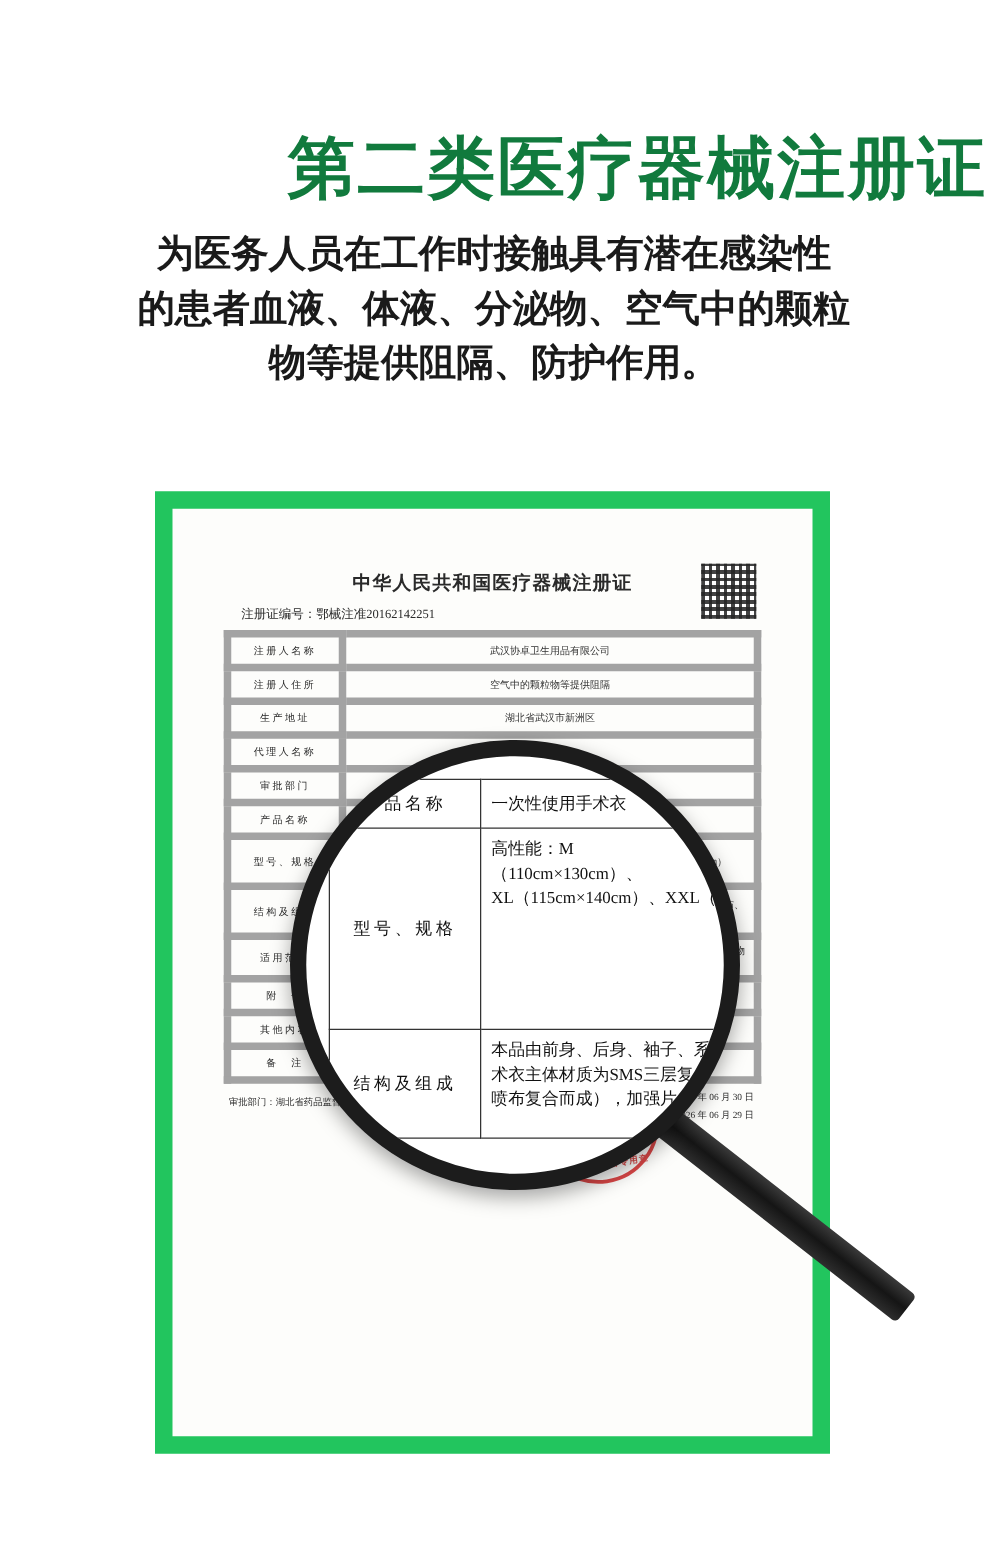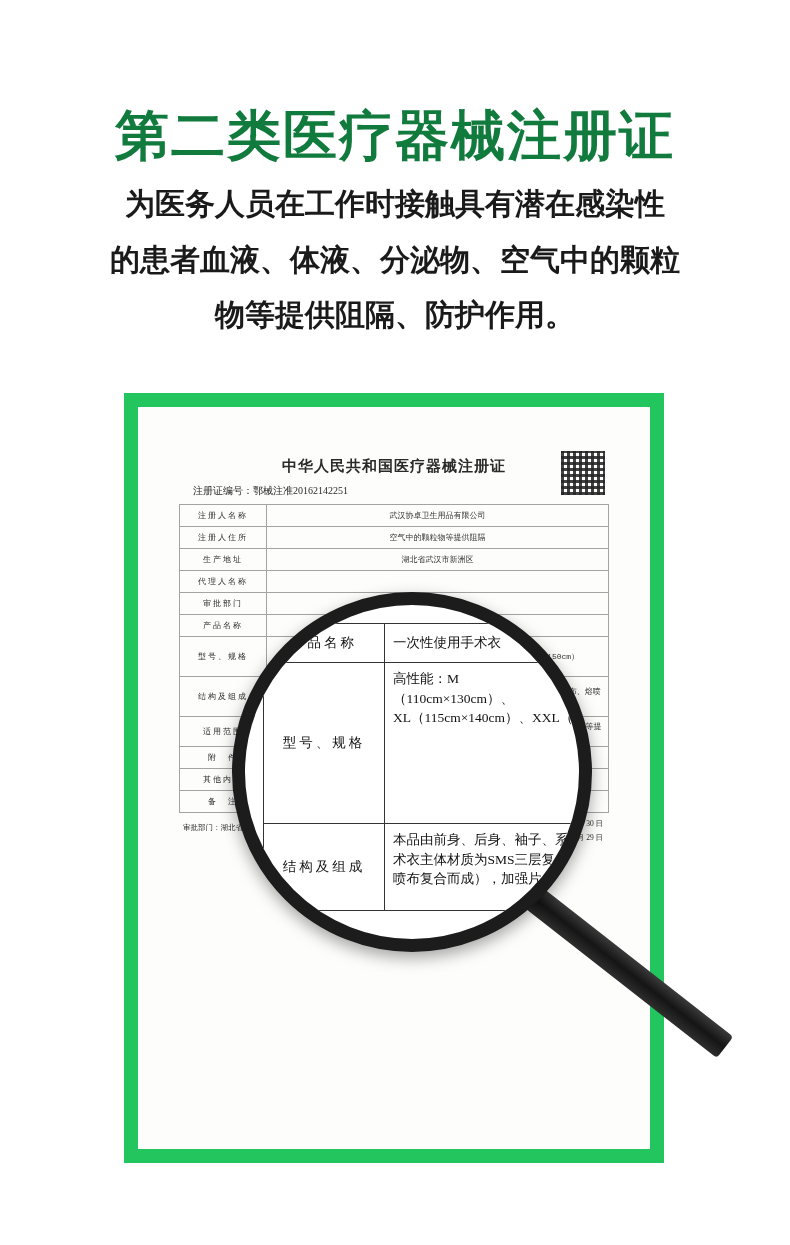--- a/index.html
+++ b/index.html
@@ -31,31 +31,32 @@
     text-align: center;
   }
   .main-title {
     font-size: 54px;
     font-weight: bold;
     color: #117a3d;
     letter-spacing: 2px;
     line-height: 1.15;
     margin: 0;
     font-family: "Liberation Sans", sans-serif;
+    text-align: right;
   }
   .subtitle {
     margin: 16px auto 0;
     width: 640px;
     font-size: 30px;
     line-height: 1.45;
     color: #1a1a1a;
     font-weight: bold;
     letter-spacing: 0px;
   }
-  .subtitle div { white-space: nowrap; margin-top: 12px; }
+  .subtitle div { white-space: nowrap; }
 
   
   .cert-frame {
     position: absolute;
     left: 124px;
     top: 393px;
     width: 540px;
     height: 770px;
     background: #22c55e;
     padding: 0;
@@ -106,21 +107,21 @@
     opacity: .85;
   }
 
   table.cert-table {
     width: 100%;
     border-collapse: collapse;
     font-family: "Liberation Serif", serif;
     font-size: 8px;
   }
   table.cert-table td {
-    border: 1px solid #a3a3a3;
+    border: 6px solid #a3a3a3;
     padding: 3px 4px;
     vertical-align: middle;
     height: 15px;
     text-align: center;
   }
   td.lbl {
     width: 78px;
     text-align: center;
     letter-spacing: 2px;
     white-space: nowrap;

